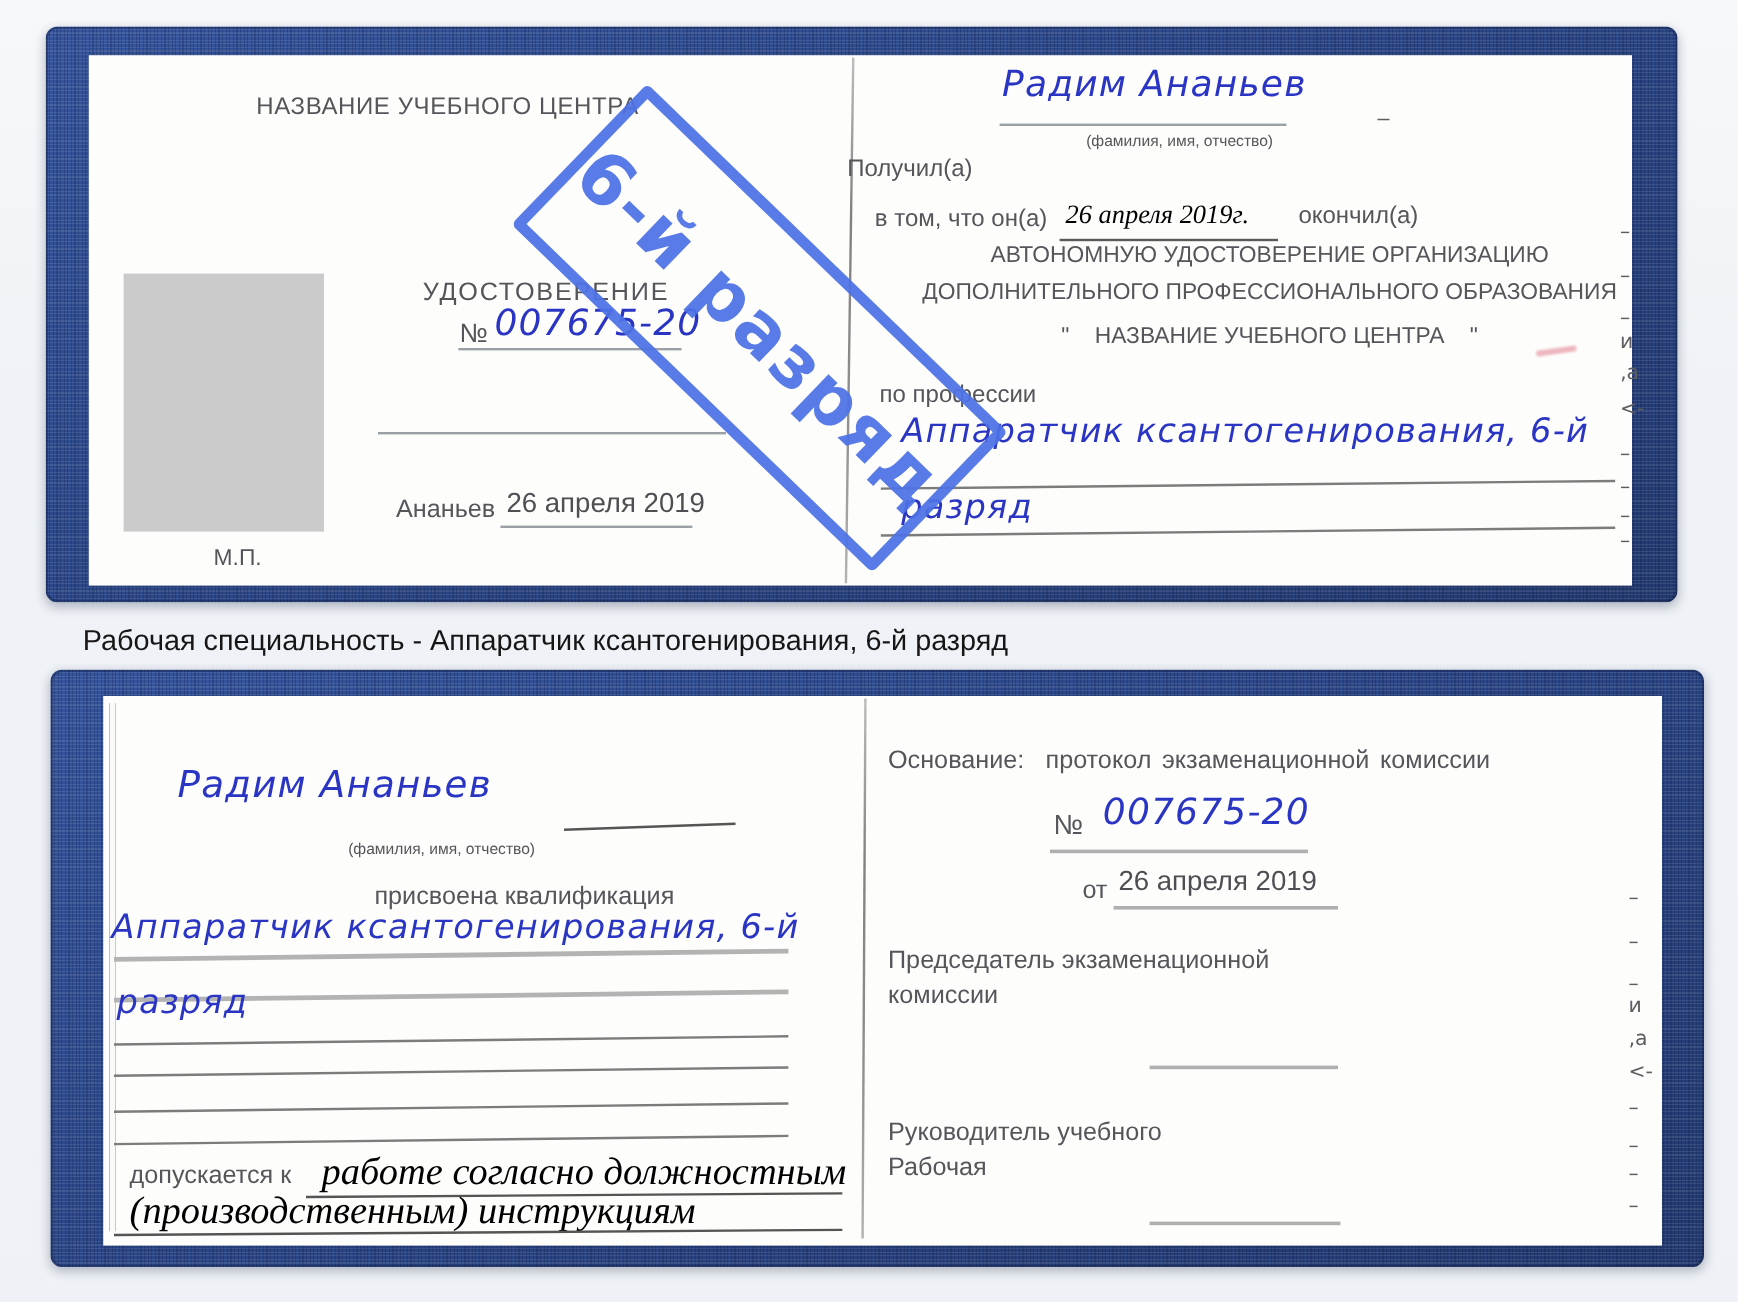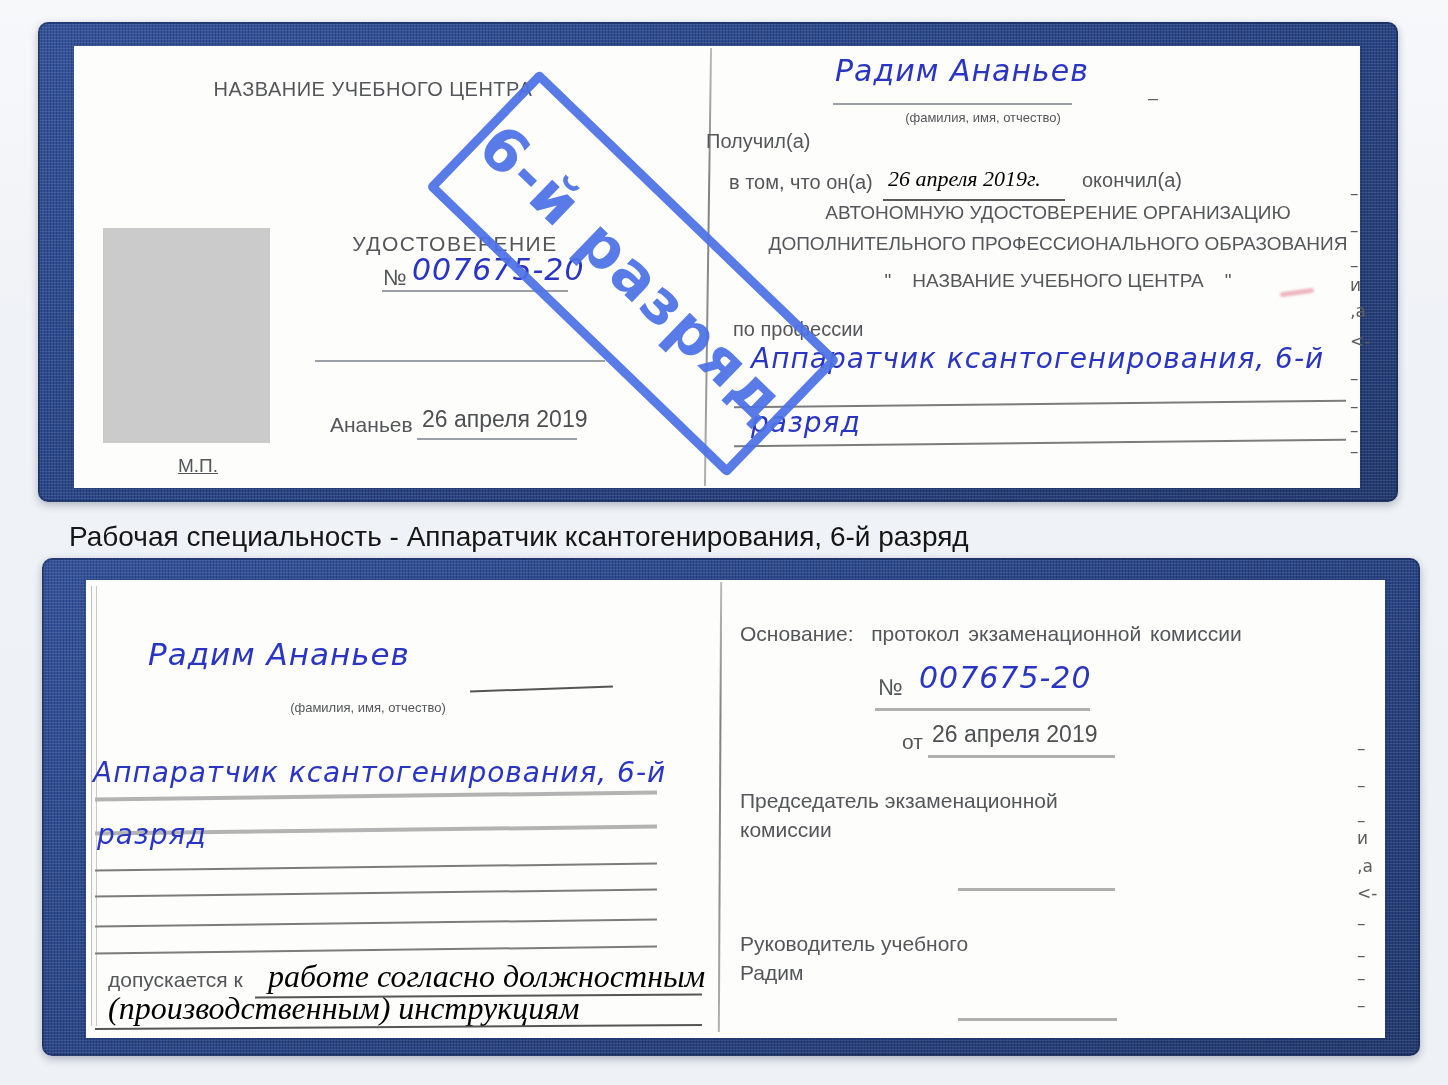--- a/index.html
+++ b/index.html
@@ -47,33 +47,33 @@
   .edge-col{position:absolute;width:30px;}
   .edge-mark{
     position:absolute;left:0;color:#5d5d60;font-size:17px;line-height:1;
     font-family:"DejaVu Sans",sans-serif;
   }
   .stack{
     position:absolute;background:#f6f6f4;
     background-image:linear-gradient(90deg,#fff 0 3px,#bfbfbf 3px 4px,#fafaf8 4px 8px,#c8c8c8 8px 9px,#fdfdfc 9px 14px);
   }
   .pink{position:absolute;background:#e79aa6;filter:blur(1px);opacity:.7;border-radius:2px;}
-  .divider-label{position:absolute;color:#161616;font-size:28px;white-space:nowrap;}
+  .divider-label{position:absolute;color:#161616;font-size:24px;white-space:nowrap;}
 </style>
 </head>
 <body>
 
 <section class="cert" style="left:38px;top:22px;width:1360px;height:480px;">
   <div class="cover"></div>
   <div class="page" style="left:36px;top:24px;width:1286px;height:442px;"></div>
   <div class="crease" style="left:669px;top:26px;height:438px;transform:rotate(.8deg);"></div>
 
   <div class="print center" style="left:110px;top:56px;width:450px;font-size:20px;letter-spacing:.5px;">НАЗВАНИЕ УЧЕБНОГО ЦЕНТРА</div>
   <div class="photo" style="left:65px;top:206px;width:167px;height:215px;"></div>
-  <div class="print center" style="left:110px;top:433px;width:100px;font-size:19px;text-decoration:underline;">М.П.</div>
+  <div class="print center" style="left:110px;top:433px;width:100px;font-size:19px;">М.П.</div>
   <div class="print center" style="left:267px;top:210px;width:300px;font-size:21px;letter-spacing:1.5px;">УДОСТОВЕРЕНИЕ</div>
   <span class="print" style="left:345px;top:243px;font-size:22px;">№</span>
   <span class="hw" style="left:374px;top:230px;font-size:30px;">007675-20</span>
   <div class="ln" style="left:344px;top:268px;width:186px;"></div>
   <div class="ln" style="left:277px;top:338px;width:290px;"></div>
   <span class="print" style="left:292px;top:391px;font-size:21px;">Ананьев</span>
   <span class="print" style="left:384px;top:384px;font-size:23px;color:#4e4f53;">26 апреля 2019</span>
   <div class="ln" style="left:379px;top:416px;width:160px;"></div>
 
   <span class="print" style="left:668px;top:60px;font-size:20px;margin-top:48px;">Получил(а)</span>
@@ -117,20 +117,21 @@
 
 <section class="cert" style="left:42px;top:558px;width:1378px;height:498px;">
   <div class="cover"></div>
   <div class="page" style="left:44px;top:22px;width:1299px;height:458px;"></div>
   <div class="stack" style="left:46px;top:28px;width:14px;height:440px;"></div>
   <div class="crease" style="left:677px;top:24px;height:450px;transform:rotate(.3deg);"></div>
 
   <span class="hw" style="left:106px;top:78px;font-size:31px;">Радим Ананьев</span>
   <div class="ln" style="left:428px;top:130px;width:143px;background:#555;transform:rotate(-2deg);"></div>
   <div class="print center" style="left:211px;top:142px;width:230px;font-size:13px;">(фамилия, имя, отчество)</div>
+  <div class="print center" style="left:155px;top:177px;width:480px;font-size:21px;">присвоена квалификация</div>
   <span class="hw" style="left:51px;top:198px;font-size:28px;">Аппаратчик ксантогенирования, 6-й</span>
   <div class="ln" style="left:53px;top:236px;width:562px;height:4px;background:#b3b3b3;transform:rotate(-.7deg);"></div>
   <div class="ln" style="left:53px;top:270px;width:562px;height:4px;background:#b3b3b3;transform:rotate(-.7deg);"></div>
   <span class="hw" style="left:55px;top:260px;font-size:28px;">разряд</span>
   <div class="ln" style="left:53px;top:308px;width:562px;background:#7c7c7c;transform:rotate(-.7deg);"></div>
   <div class="ln" style="left:53px;top:334px;width:562px;background:#7c7c7c;transform:rotate(-.7deg);"></div>
   <div class="ln" style="left:53px;top:364px;width:562px;background:#7c7c7c;transform:rotate(-.7deg);"></div>
   <div class="ln" style="left:53px;top:391px;width:562px;background:#7c7c7c;transform:rotate(-.7deg);"></div>
   <span class="print" style="left:66px;top:410px;font-size:21px;">допускается к</span>
   <span class="it" style="left:226px;top:400px;font-size:32px;">работе согласно должностным</span>
@@ -142,21 +143,21 @@
   <span class="print" style="left:836px;top:116px;font-size:23px;">№</span>
   <span class="hw" style="left:877px;top:102px;font-size:30px;">007675-20</span>
   <div class="ln" style="left:833px;top:150px;width:215px;height:3px;background:#b0b0b0;"></div>
   <span class="print" style="left:860px;top:172px;font-size:21px;">от</span>
   <span class="print" style="left:890px;top:163px;font-size:23px;color:#4e4f53;">26 апреля 2019</span>
   <div class="ln" style="left:886px;top:197px;width:187px;height:3px;background:#b0b0b0;"></div>
   <div class="print" style="left:698px;top:228px;font-size:21px;line-height:29px;">Председатель экзаменационной</div>
   <div class="print" style="left:698px;top:257px;font-size:21px;line-height:29px;">комиссии</div>
   <div class="ln" style="left:916px;top:330px;width:157px;height:3px;background:#b0b0b0;"></div>
   <div class="print" style="left:698px;top:371px;font-size:21px;line-height:29px;">Руководитель учебного</div>
-  <div class="print" style="left:698px;top:400px;font-size:21px;line-height:29px;">Радим</div>
+  <div class="print" style="left:698px;top:400px;font-size:21px;line-height:29px;">Рабочая</div>
   <div class="ln" style="left:916px;top:460px;width:159px;height:3px;background:#b0b0b0;"></div>
 
   <div class="edge-col" style="left:1315px;top:0;height:480px;">
       <span class="edge-mark" style="top: 182px;">–</span>
       <span class="edge-mark" style="top: 219px;">–</span>
       <span class="edge-mark" style="top: 254px;">–</span>
       <span class="edge-mark" style="top: 272px;">и</span>
       <span class="edge-mark" style="top: 300px;">‚а</span>
       <span class="edge-mark" style="top: 327px;">&lt;-</span>
       <span class="edge-mark" style="top: 357px;">–</span>

